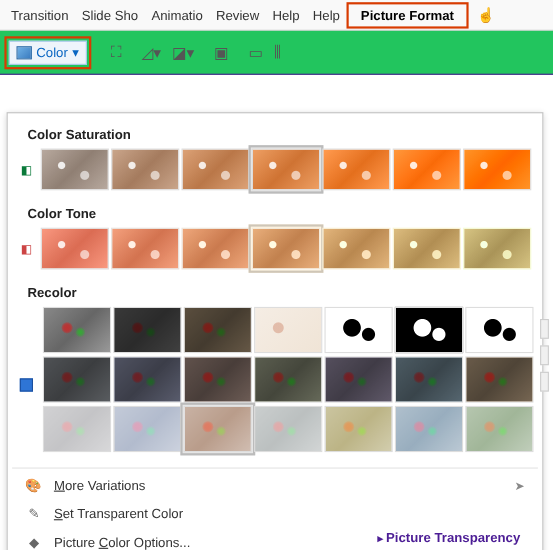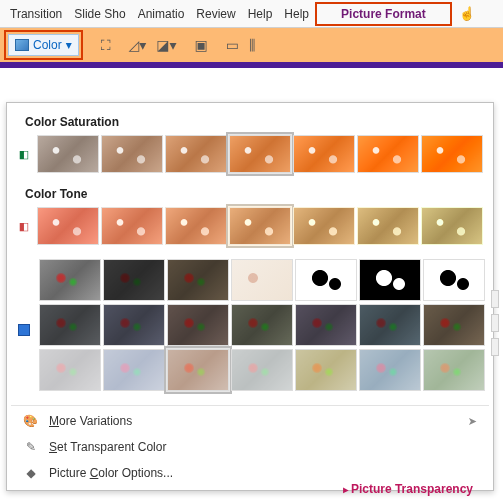--- a/index.html
+++ b/index.html
@@ -23,36 +23,36 @@
   }
   .ribbon-tab {
     padding: 5px 6px;
     font-size: 12px;
     color: #333;
     cursor: pointer;
     white-space: nowrap;
   }
   .ribbon-tab.highlighted {
     border: 2px solid #d83b01;
-    color: #701a75;
+    color: #000000;
     font-weight: 600;
-    padding: 3px 24px;
+    padding: 3px 11px;
   }
   .ribbon-share {
     margin-left: 8px;
     color: #666;
     font-size: 13px;
   }
   
   .toolbar {
     display: flex;
     align-items: center;
     height: 40px;
-    background: #fdba74;
-    border-bottom: 6px solid #4c1d95;
+    background: #22c55e;
+    border-bottom: 1px solid #4c1d95;
     padding: 0 4px;
     gap: 18px;
   }
   .color-btn-wrap {
     border: 2px solid #d83b01;
     padding: 2px;
   }
   .color-btn {
     display: flex;
     align-items: center;
@@ -186,21 +186,21 @@
     cursor: pointer;
   }
   .menu-item .mi-ico { width:16px; text-align:center; color:#666; }
   .menu-item .chev { margin-left:auto; color:#888; font-size:11px; }
   .menu-item u { text-decoration: underline; }
   
   .peeker {
     position:absolute;
     right: 30px;
     bottom: 4px;
-    color:#be185d;
+    color:#4c1d95;
     font-size:12px;
     font-weight:600;
   }
   .peeker::before {
     content:"▸ ";
     font-size:10px;
   }
   .right-shadow-ctrls {
     position:absolute;
     right:2px;
@@ -276,20 +276,21 @@
         <div class="thumb tex-orange" style="filter: sepia(0) hue-rotate(-18deg);"></div>
         <div class="thumb tex-orange" style="filter: sepia(0.1) hue-rotate(-12deg);"></div>
         <div class="thumb tex-orange" style="filter: sepia(0.2) hue-rotate(-6deg);"></div>
         <div class="thumb tex-orange selected" style="filter: sepia(0.3) hue-rotate(0deg);"></div>
         <div class="thumb tex-orange" style="filter: sepia(0.4) hue-rotate(6deg);"></div>
         <div class="thumb tex-orange" style="filter: sepia(0.5) hue-rotate(12deg);"></div>
         <div class="thumb tex-orange" style="filter: sepia(0.6) hue-rotate(18deg);"></div>
       </div>
   </div>
 
+  <div class="section-label">Recolor</div>
   <div class="thumb-row" style="margin-bottom:4px">
     <div class="left-ico recolor">
         <div class="sw-blue"></div>
       </div>
     <div class="recolor-grid" id="recolor-grid" style="margin-left:2px">
         <div class="thumb rc tex-gray-orig"></div>
         <div class="thumb rc tex-gray-orig tint" style="--ov: rgba(80,80,80,0.85);"></div>
         <div class="thumb rc tex-gray-orig tint" style="--ov: rgba(140,110,70,0.75);"></div>
         <div class="thumb rc washout"></div>
         <div class="thumb rc bw-neg"></div>

